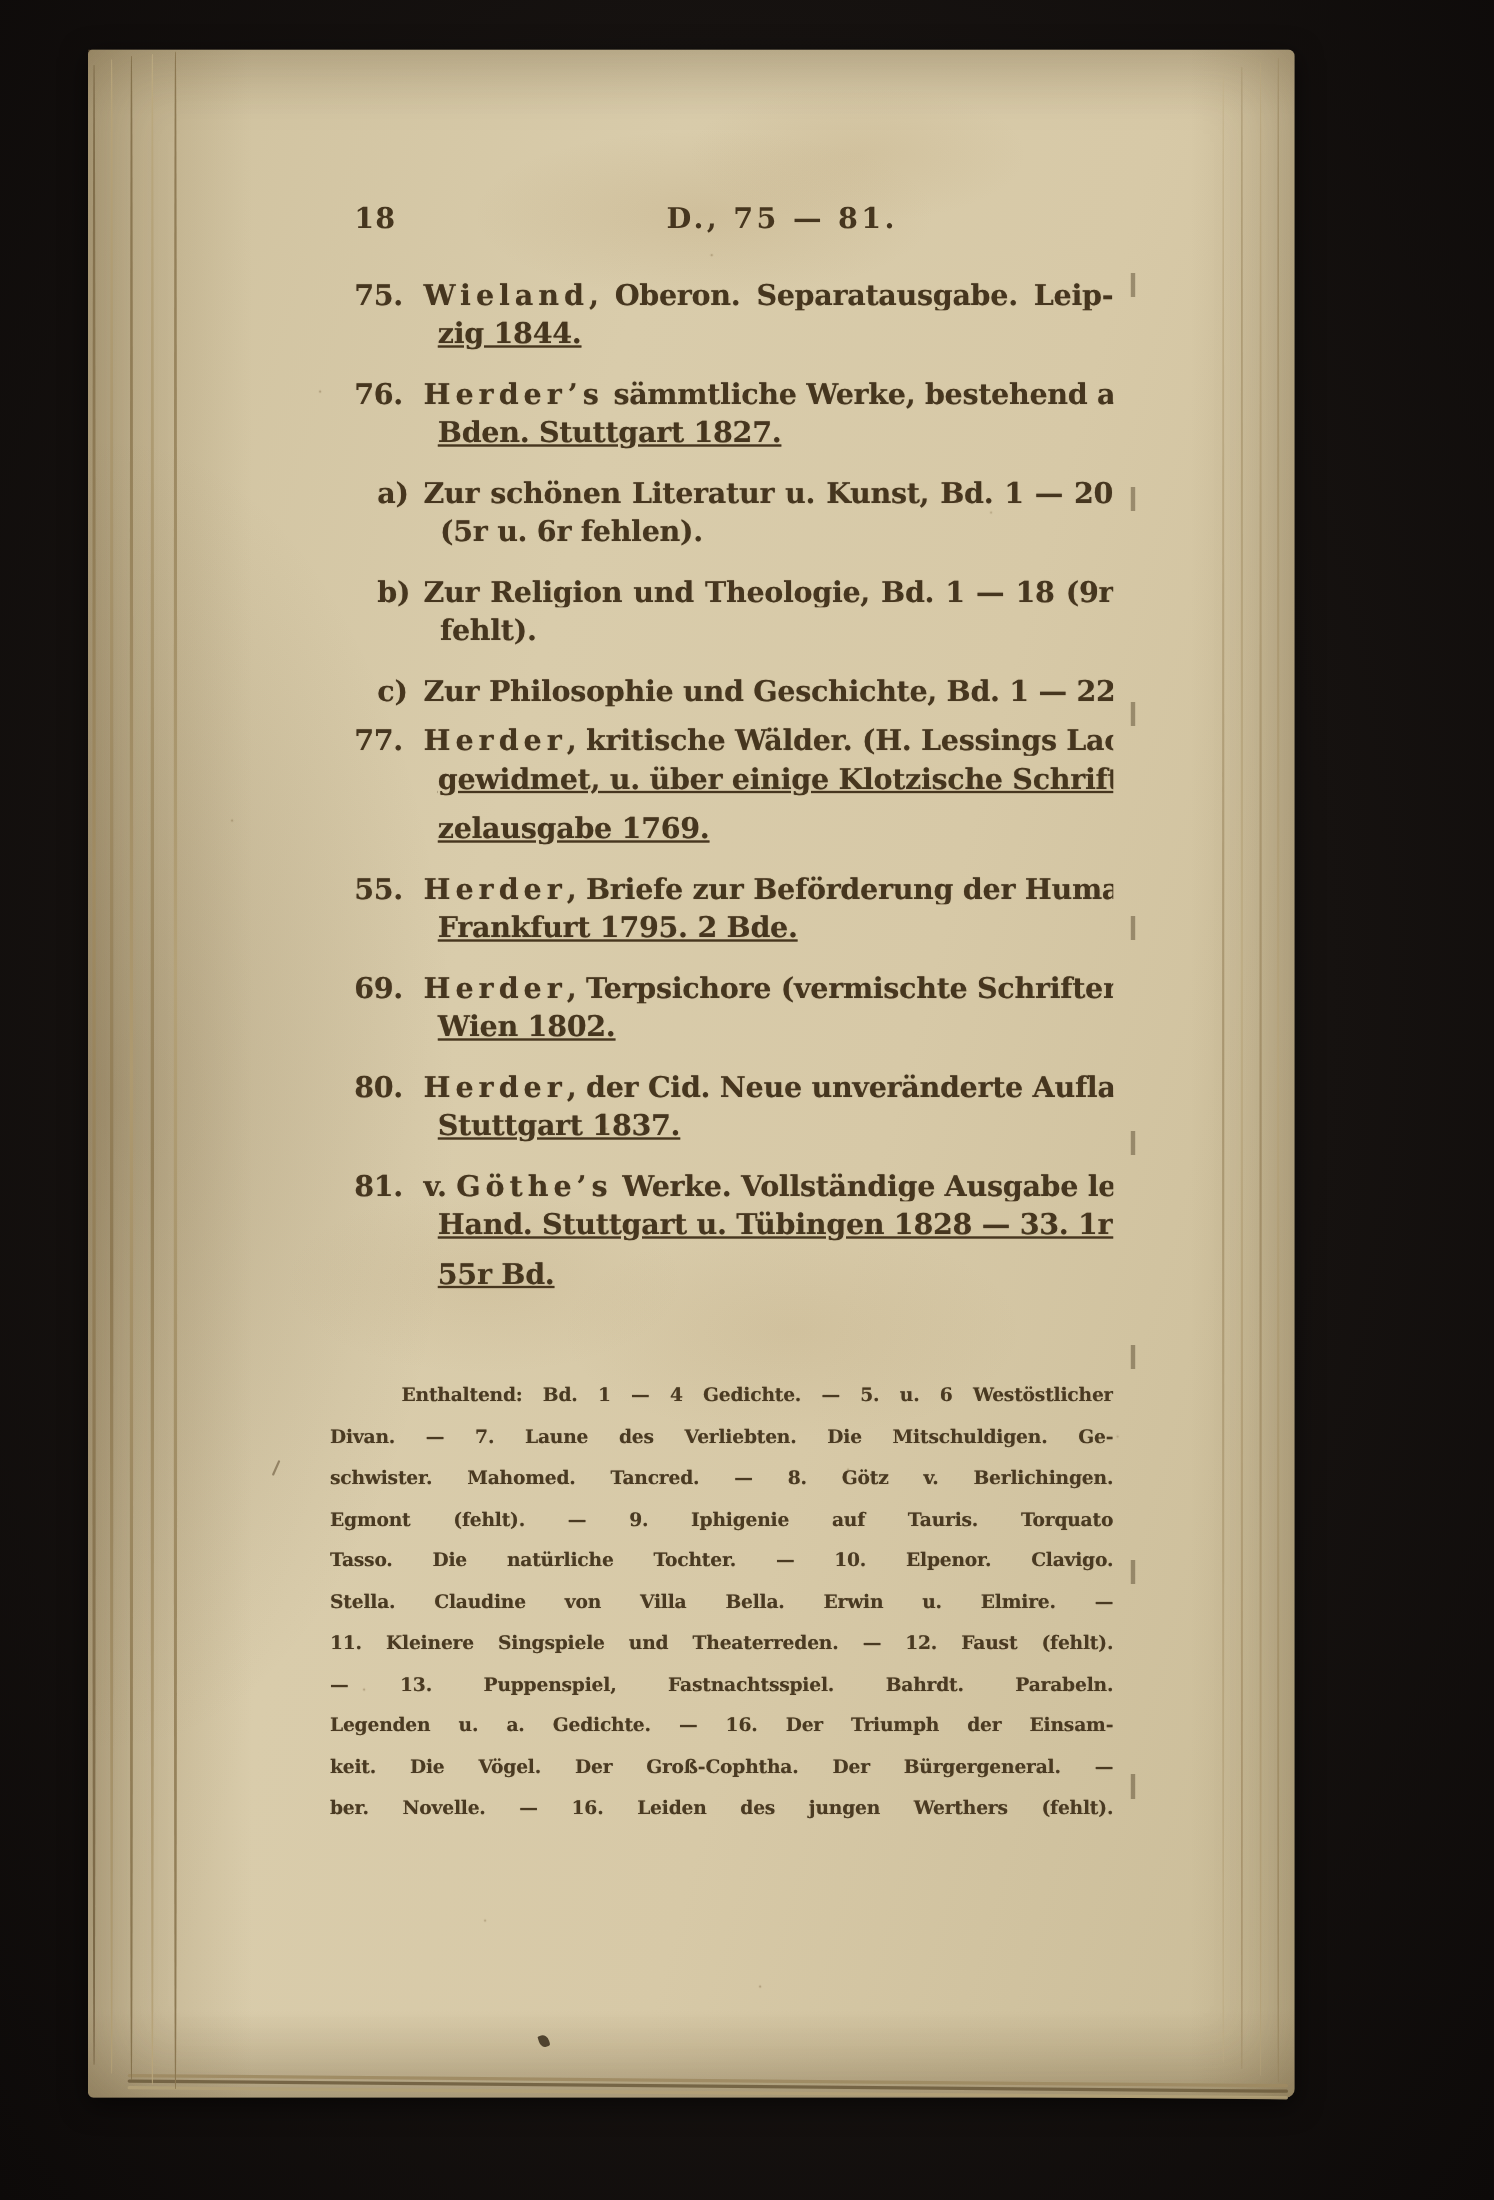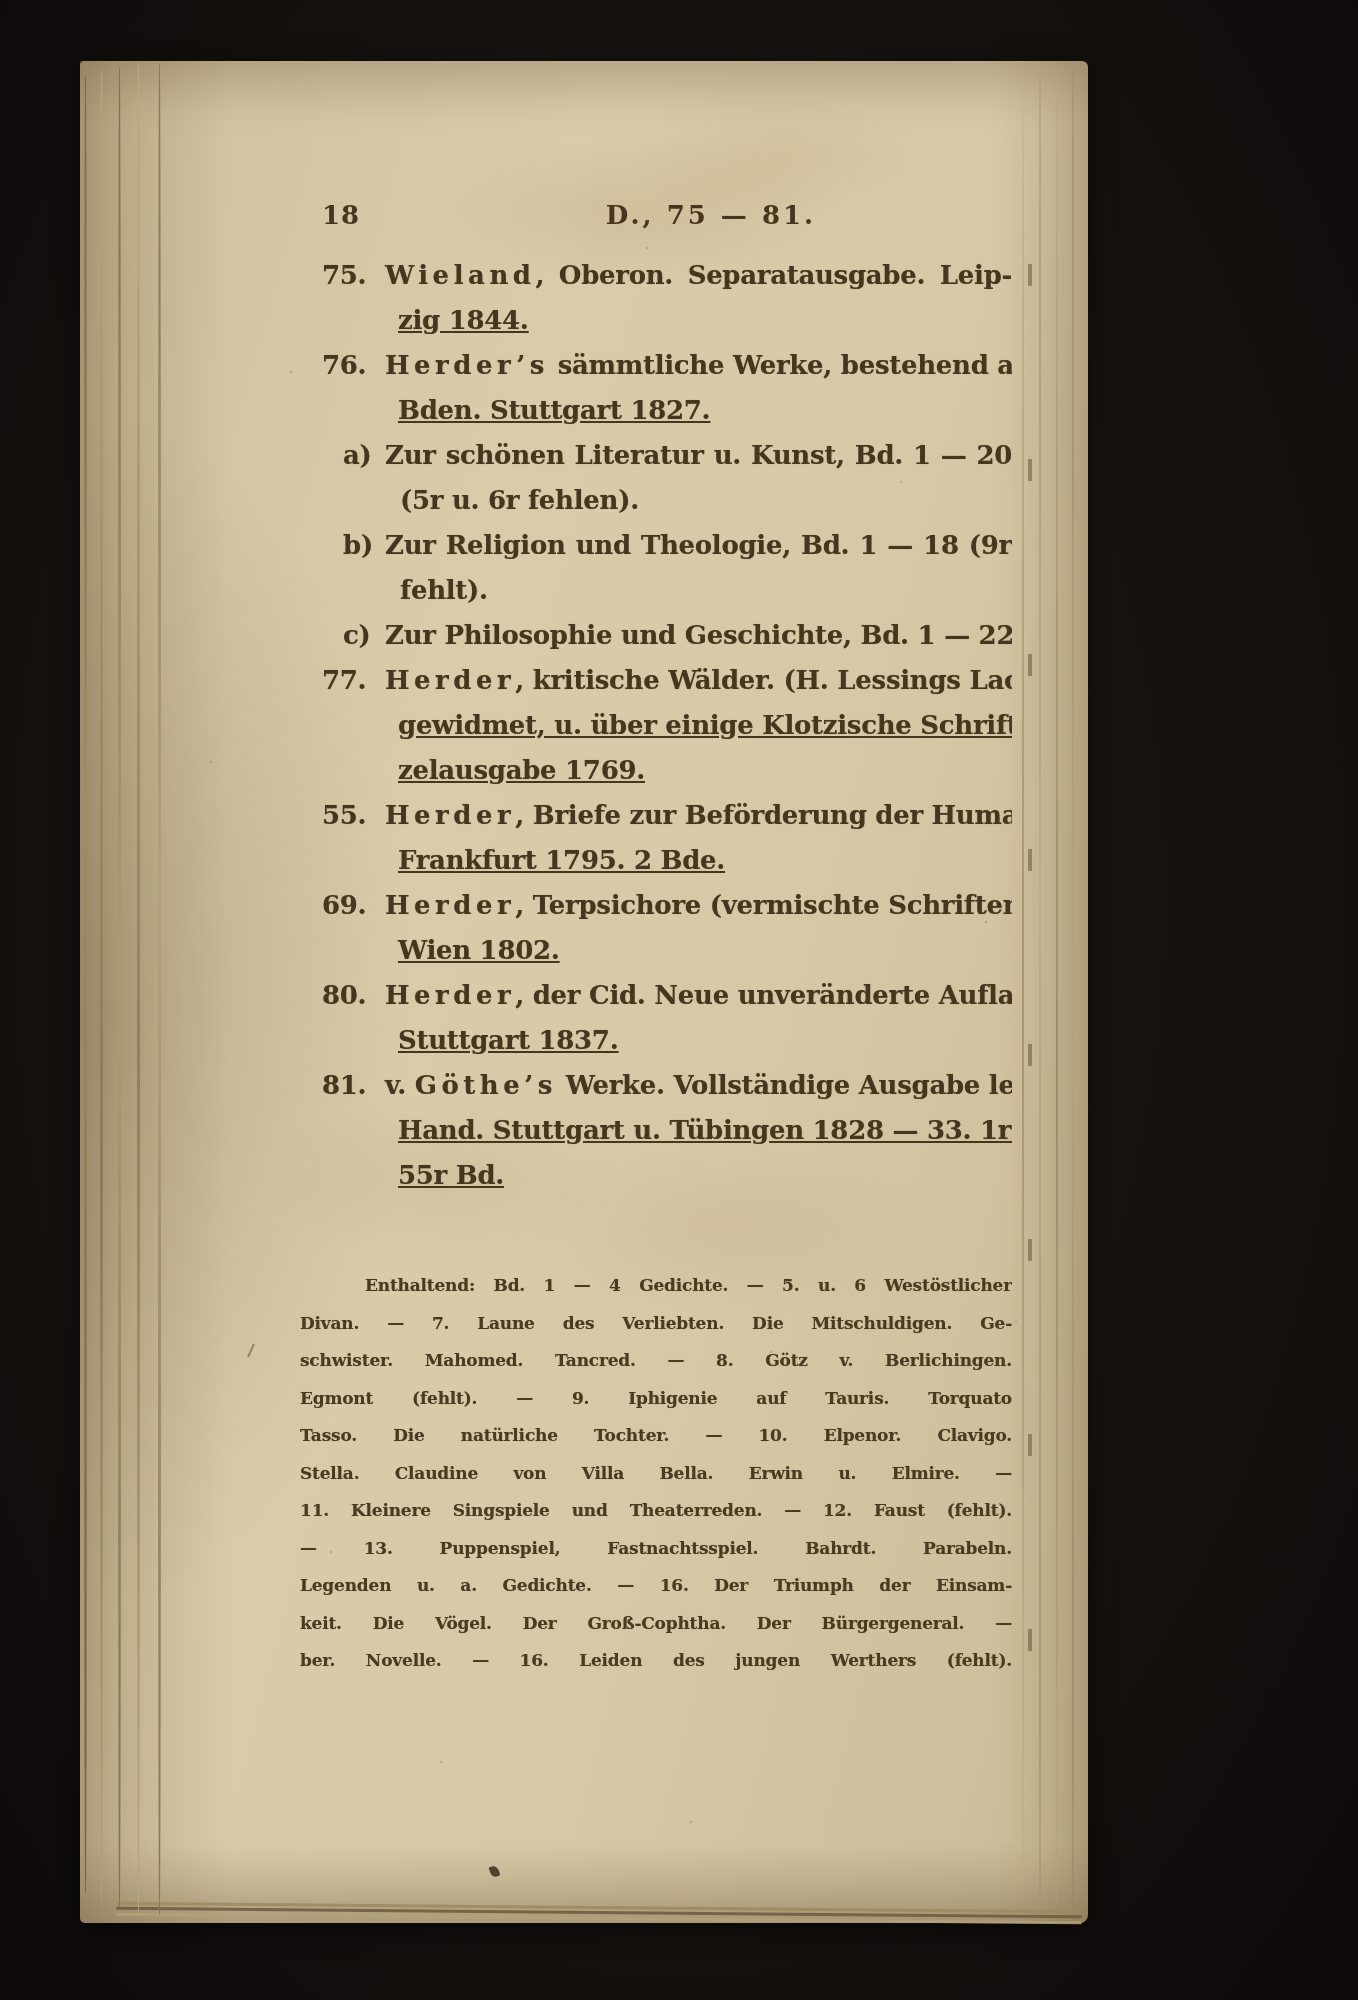--- a/index.html
+++ b/index.html
@@ -1,20 +1,20 @@
 <!DOCTYPE html>
 <html><head>
 <meta charset="utf-8">
 <style>
   html,body{margin:0;padding:0;}
   body{width:1358px;height:2000px;overflow:hidden;background:#120e0c;
        font-family:"DejaVu Serif","Liberation Serif",serif;}
   .scene{position:relative;width:1358px;height:2000px;
          background:radial-gradient(ellipse at 50% 45%, #1e1913 0%, #161210 55%, #0d0a09 100%);}
-  .book{position:absolute;left:80px;top:61px;width:995px;height:1862px;padding-left:13px;}
+  .book{position:absolute;left:80px;top:45px;width:1097px;height:1862px;}
   
   .page{position:absolute;inset:0;border-radius:4px 6px 8px 5px;
         background:
           radial-gradient(ellipse 300px 110px at 560px 150px, rgba(158,126,76,0.16), transparent 70%),
           radial-gradient(ellipse 220px 90px  at 700px 95px,  rgba(158,126,76,0.12), transparent 70%),
           radial-gradient(ellipse 260px 120px at 360px 1120px,rgba(150,120,72,0.10), transparent 70%),
           radial-gradient(ellipse 300px 140px at 640px 1165px,rgba(150,120,72,0.10), transparent 70%),
           radial-gradient(ellipse 420px 800px at 20px 950px,  rgba(96,76,46,0.22),  transparent 75%),
           linear-gradient(90deg,  rgba(118,96,58,0.30) 0px, rgba(118,96,58,0) 150px),
           linear-gradient(270deg, rgba(118,96,58,0.20) 0px, rgba(118,96,58,0) 95px),
@@ -65,21 +65,21 @@
   .entries{position:absolute;top:192px;left:0;width:712px;
            font-size:26px;font-weight:bold;letter-spacing:-0.3px;
            text-shadow:0 0 0.8px rgba(70,54,30,0.45);}
   .line{height:45px;line-height:45px;white-space:nowrap;overflow:hidden;
         text-align:justify;text-align-last:justify;text-justify:inter-word;}
   .line.last{text-align-last:left;}
   .e-first{padding-left:22px;}
   .e-cont{padding-left:98px;text-decoration:underline;}
   .s-first{padding-left:43px;}
   .s-cont{padding-left:100px;}
-  .num{display:inline-block;width:63px;}
+  .num{display:inline-block;width:63px;margin-top:10px;}
   .sub .num{width:42px;}
   .sperr{letter-spacing:4.5px;}
   .fineprint{position:absolute;top:1206px;left:0;width:712px;
              font-size:17px;font-weight:bold;letter-spacing:-0.2px;color:#4a3a22;
              text-shadow:0 0 0.7px rgba(74,58,34,0.45);}
   .fp-line{height:37.5px;line-height:37.5px;white-space:nowrap;overflow:hidden;
            text-align:justify;text-align-last:justify;text-justify:inter-word;}
   .fp-first{text-indent:65px;}
 </style>
 </head>

